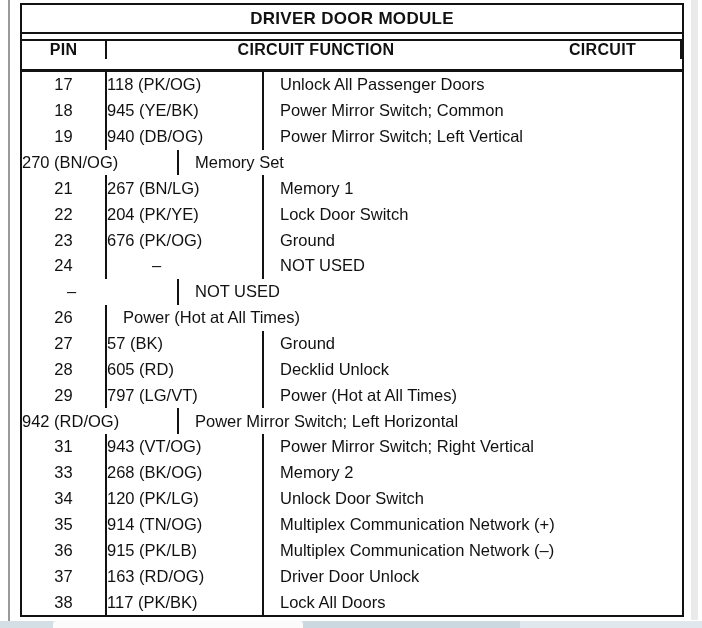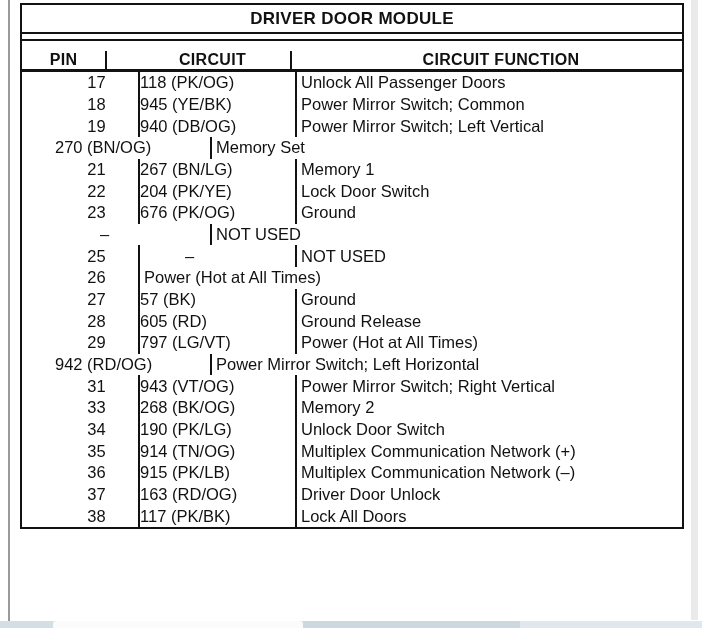--- a/index.html
+++ b/index.html
@@ -14,63 +14,63 @@
     position:absolute;left:8px;top:0;width:2px;height:621px;
     background:#9a9a9a;
   }
   
   .vstrip{
     position:absolute;left:691px;top:0;width:7px;height:620px;
     background:#eaeaea;
   }
   
   .table{
-    position:absolute;left:20px;top:3px;width:664px;height:526px;
+    position:absolute;left:20px;top:3px;width:664px;height:614px;
     border:2px solid #121212;
     box-sizing:border-box;
     display:flex;flex-direction:column;
     background:#ffffff;
   }
   .title-row{
     height:27px;flex:0 0 27px;
     display:flex;align-items:center;justify-content:center;
     font-weight:bold;font-size:17px;letter-spacing:0.3px;
     border-bottom:2px solid #121212;
   }
   .gap-row{
     height:5px;flex:0 0 5px;
     border-bottom:2px solid #121212;
   }
   .header-row{
     height:28px;flex:0 0 28px;
-    display:flex;align-items:flex-end;
+    display:flex;align-items:flex-start;
     border-bottom:3px solid #121212;
-    font-weight:bold;font-size:16px;letter-spacing:0.3px;gap:28px;
+    font-weight:bold;font-size:16px;letter-spacing:0.3px;
   }
   .header-row .cell{
     display:flex;align-items:center;justify-content:center;
   }
   .cell{box-sizing:border-box;}
   .cell.pin{width:85px;flex:0 0 85px;border-right:2px solid #121212;}
   .cell.circuit{width:157px;flex:0 0 157px;border-right:2px solid #121212;}
   .cell.function{flex:1 1 auto;}
   .body{
     flex:1 1 auto;
-    display:flex;flex-direction:column;margin-left:33px;
+    display:flex;flex-direction:column;
   }
   .row{
     flex:1 1 auto;
     display:flex;align-items:stretch;
     font-size:16.5px;
   }
   .row .cell{display:flex;align-items:center;}
   .row .cell.pin{justify-content:center;}
   .row .cell.circuit{}
   .row .cell.circuit.dash{padding-left:45px;}
-  .row .cell.function{padding-left:4px;}
+  .row .cell.function{padding-left:16px;}
   
   .bottom-bar{
     position:absolute;left:0;top:621px;width:702px;height:7px;
     background:#dde6ec;
   }
   .bottom-bar .seg{position:absolute;top:0;height:7px;}
   .seg.s1{left:0;width:53px;background:#d4dee5;}
   .seg.s2{left:53px;width:250px;background:#fbfbfb;border-radius:4px 4px 0 0;}
   .seg.s3{left:303px;width:217px;background:#cbd8e0;}
   .seg.s4{left:520px;width:182px;background:#e0e8ed;}
@@ -79,22 +79,22 @@
 <body>
 
 <div class="edge-line"></div>
 <div class="vstrip"></div>
 
 <div class="table">
   <div class="title-row">DRIVER DOOR MODULE</div>
   <div class="gap-row"></div>
   <div class="header-row">
     <div class="cell pin">PIN</div>
+    <div class="cell function">CIRCUIT FUNCTION</div>
     <div class="cell circuit">CIRCUIT</div>
-    <div class="cell function">CIRCUIT FUNCTION</div>
   </div>
   <div class="body" id="table-body">
       <div class="row">
         <div class="cell pin">17</div>
         <div class="cell circuit">118 (PK/OG)</div>
         <div class="cell function">Unlock All Passenger Doors</div>
       </div>
       <div class="row">
         <div class="cell pin">18</div>
         <div class="cell circuit">945 (YE/BK)</div>
@@ -118,41 +118,41 @@
         <div class="cell pin">22</div>
         <div class="cell circuit">204 (PK/YE)</div>
         <div class="cell function">Lock Door Switch</div>
       </div>
       <div class="row">
         <div class="cell pin">23</div>
         <div class="cell circuit">676 (PK/OG)</div>
         <div class="cell function">Ground</div>
       </div>
       <div class="row">
+        <div class="cell pin">24</div>
         <div class="cell circuit dash">–</div>
         <div class="cell function">NOT USED</div>
       </div>
       <div class="row">
-        <div class="cell pin">25</div>
         <div class="cell circuit dash">–</div>
         <div class="cell function">NOT USED</div>
       </div>
       <div class="row">
         <div class="cell pin">26</div>
         <div class="cell function">Power (Hot at All Times)</div>
       </div>
       <div class="row">
         <div class="cell pin">27</div>
         <div class="cell circuit">57 (BK)</div>
         <div class="cell function">Ground</div>
       </div>
       <div class="row">
         <div class="cell pin">28</div>
         <div class="cell circuit">605 (RD)</div>
-        <div class="cell function">Ground Release</div>
+        <div class="cell function">Decklid Unlock</div>
       </div>
       <div class="row">
         <div class="cell pin">29</div>
         <div class="cell circuit">797 (LG/VT)</div>
         <div class="cell function">Power (Hot at All Times)</div>
       </div>
       <div class="row">
         <div class="cell circuit">942 (RD/OG)</div>
         <div class="cell function">Power Mirror Switch; Left Horizontal</div>
       </div>
@@ -161,21 +161,21 @@
         <div class="cell circuit">943 (VT/OG)</div>
         <div class="cell function">Power Mirror Switch; Right Vertical</div>
       </div>
       <div class="row">
         <div class="cell pin">33</div>
         <div class="cell circuit">268 (BK/OG)</div>
         <div class="cell function">Memory 2</div>
       </div>
       <div class="row">
         <div class="cell pin">34</div>
-        <div class="cell circuit">190 (PK/LG)</div>
+        <div class="cell circuit">120 (PK/LG)</div>
         <div class="cell function">Unlock Door Switch</div>
       </div>
       <div class="row">
         <div class="cell pin">35</div>
         <div class="cell circuit">914 (TN/OG)</div>
         <div class="cell function">Multiplex Communication Network (+)</div>
       </div>
       <div class="row">
         <div class="cell pin">36</div>
         <div class="cell circuit">915 (PK/LB)</div>

